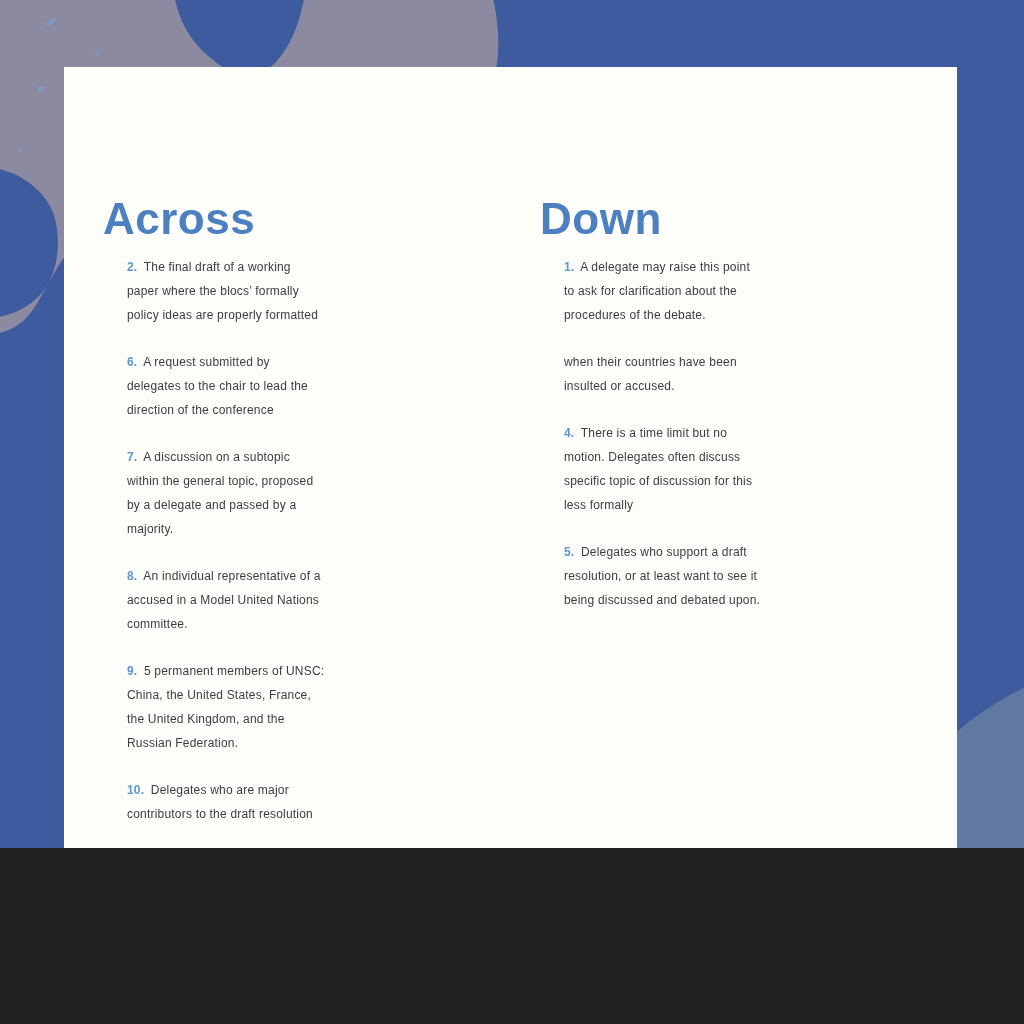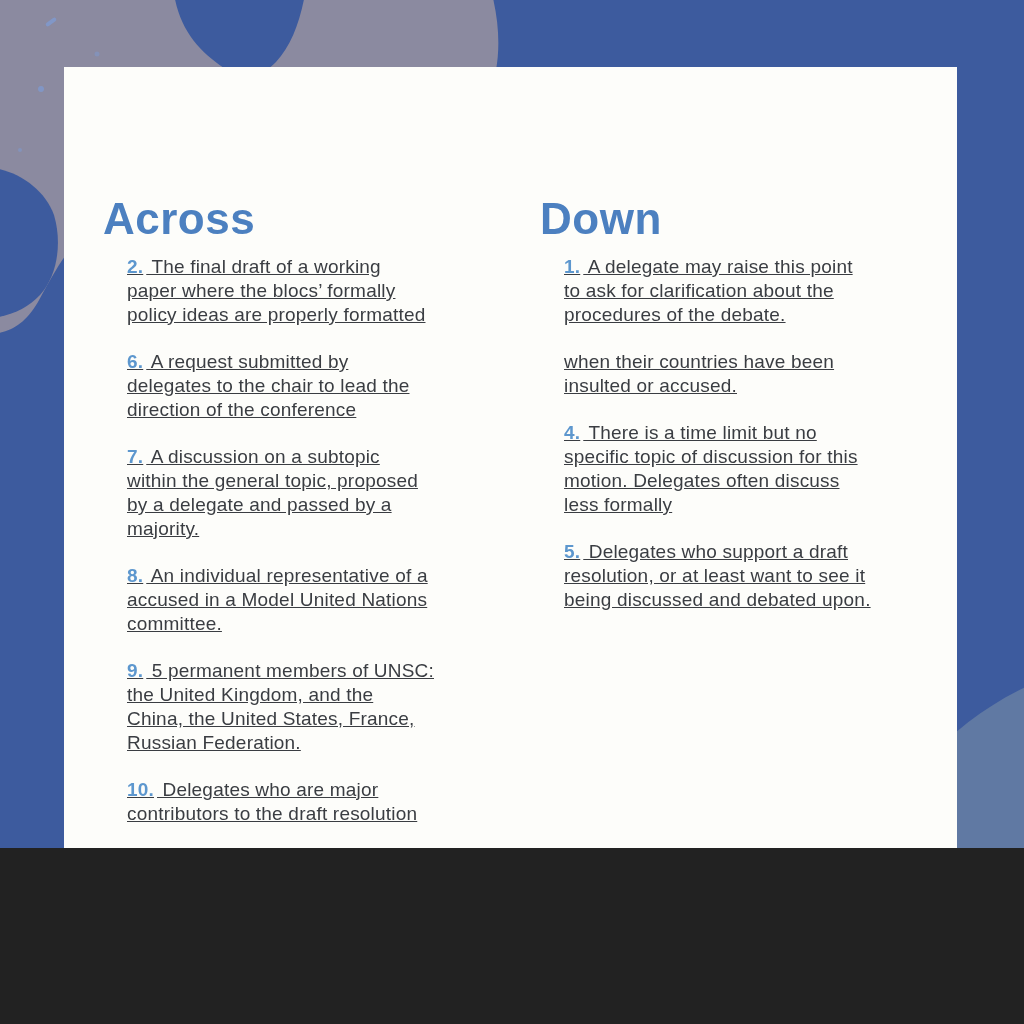--- a/index.html
+++ b/index.html
@@ -14,22 +14,22 @@
     background:#fdfdfa;
   }
   .col{position:absolute;top:128px;}
   .col-across{left:39px;width:390px;}
   .col-down{left:451px;width:410px;margin-left:25px;}
   h2.colhead{
     margin:0 0 12px 0;font-size:44px;line-height:48px;font-weight:700;
     letter-spacing:0.5px;color:#4c80c0;
   }
   .clues{
-    margin-left:24px;color:#3a3d42;font-size:19px;line-height:24px;
-    letter-spacing:0.2px;font-weight:400;text-decoration:underline;
+    margin-left:24px;color:#3a3d42;font-size:12px;line-height:24px;
+    letter-spacing:0.2px;font-weight:400;
   }
   .clue{margin:0 0 23px 0;}
   .line{white-space:nowrap;}
   .num{color:#5d97ce;font-weight:700;margin-right:3px;}
 </style>
 </head>
 <body>
 
 <div class="stage">
 
@@ -95,22 +95,22 @@
             <div class="line">by a delegate and passed by a</div>
             <div class="line">majority.</div>
           </div>
           <div class="clue">
             <div class="line"><span class="num">8.</span> An individual representative of a</div>
             <div class="line">accused in a Model United Nations</div>
             <div class="line">committee.</div>
           </div>
           <div class="clue">
             <div class="line"><span class="num">9.</span> 5 permanent members of UNSC:</div>
+            <div class="line">China, the United States, France,</div>
             <div class="line">the United Kingdom, and the</div>
-            <div class="line">China, the United States, France,</div>
             <div class="line">Russian Federation.</div>
           </div>
           <div class="clue">
             <div class="line"><span class="num">10.</span> Delegates who are major</div>
             <div class="line">contributors to the draft resolution</div>
           </div>
         </div>
     </section>
 
     <section class="col col-down">
@@ -120,22 +120,22 @@
             <div class="line"><span class="num">1.</span> A delegate may raise this point</div>
             <div class="line">to ask for clarification about the</div>
             <div class="line">procedures of the debate.</div>
           </div>
           <div class="clue">
             <div class="line">when their countries have been</div>
             <div class="line">insulted or accused.</div>
           </div>
           <div class="clue">
             <div class="line"><span class="num">4.</span> There is a time limit but no</div>
+            <div class="line">motion. Delegates often discuss</div>
             <div class="line">specific topic of discussion for this</div>
-            <div class="line">motion. Delegates often discuss</div>
             <div class="line">less formally</div>
           </div>
           <div class="clue">
             <div class="line"><span class="num">5.</span> Delegates who support a draft</div>
             <div class="line">resolution, or at least want to see it</div>
             <div class="line">being discussed and debated upon.</div>
           </div>
         </div>
     </section>
 

